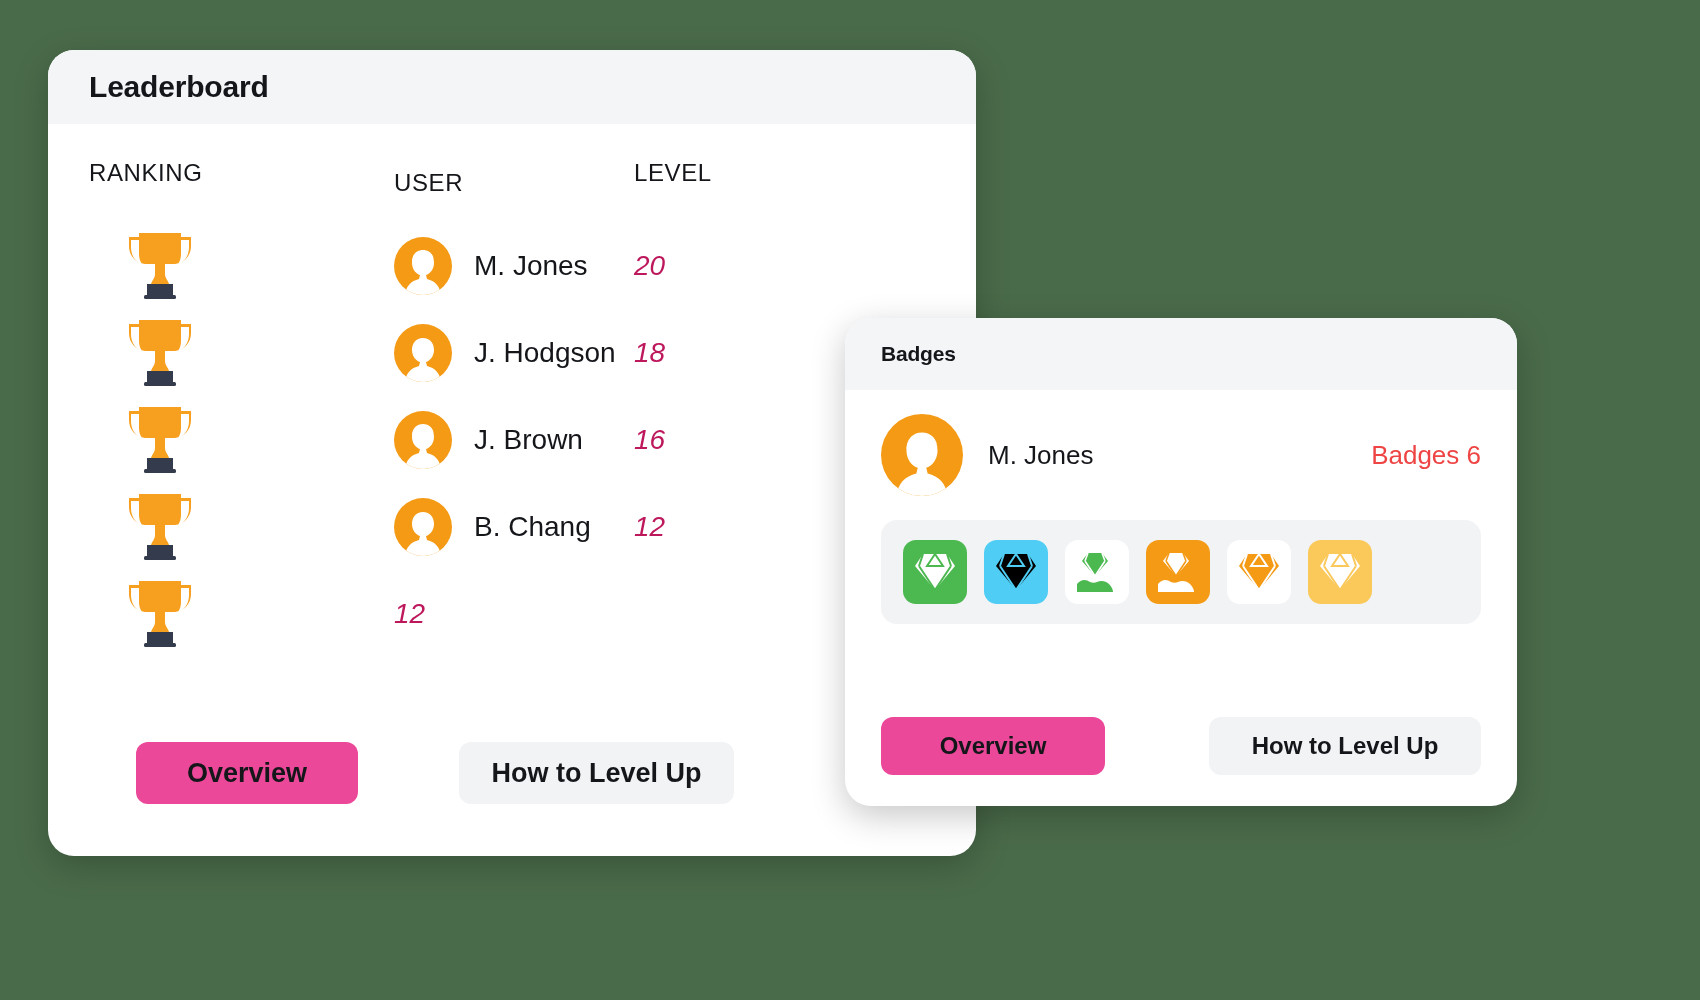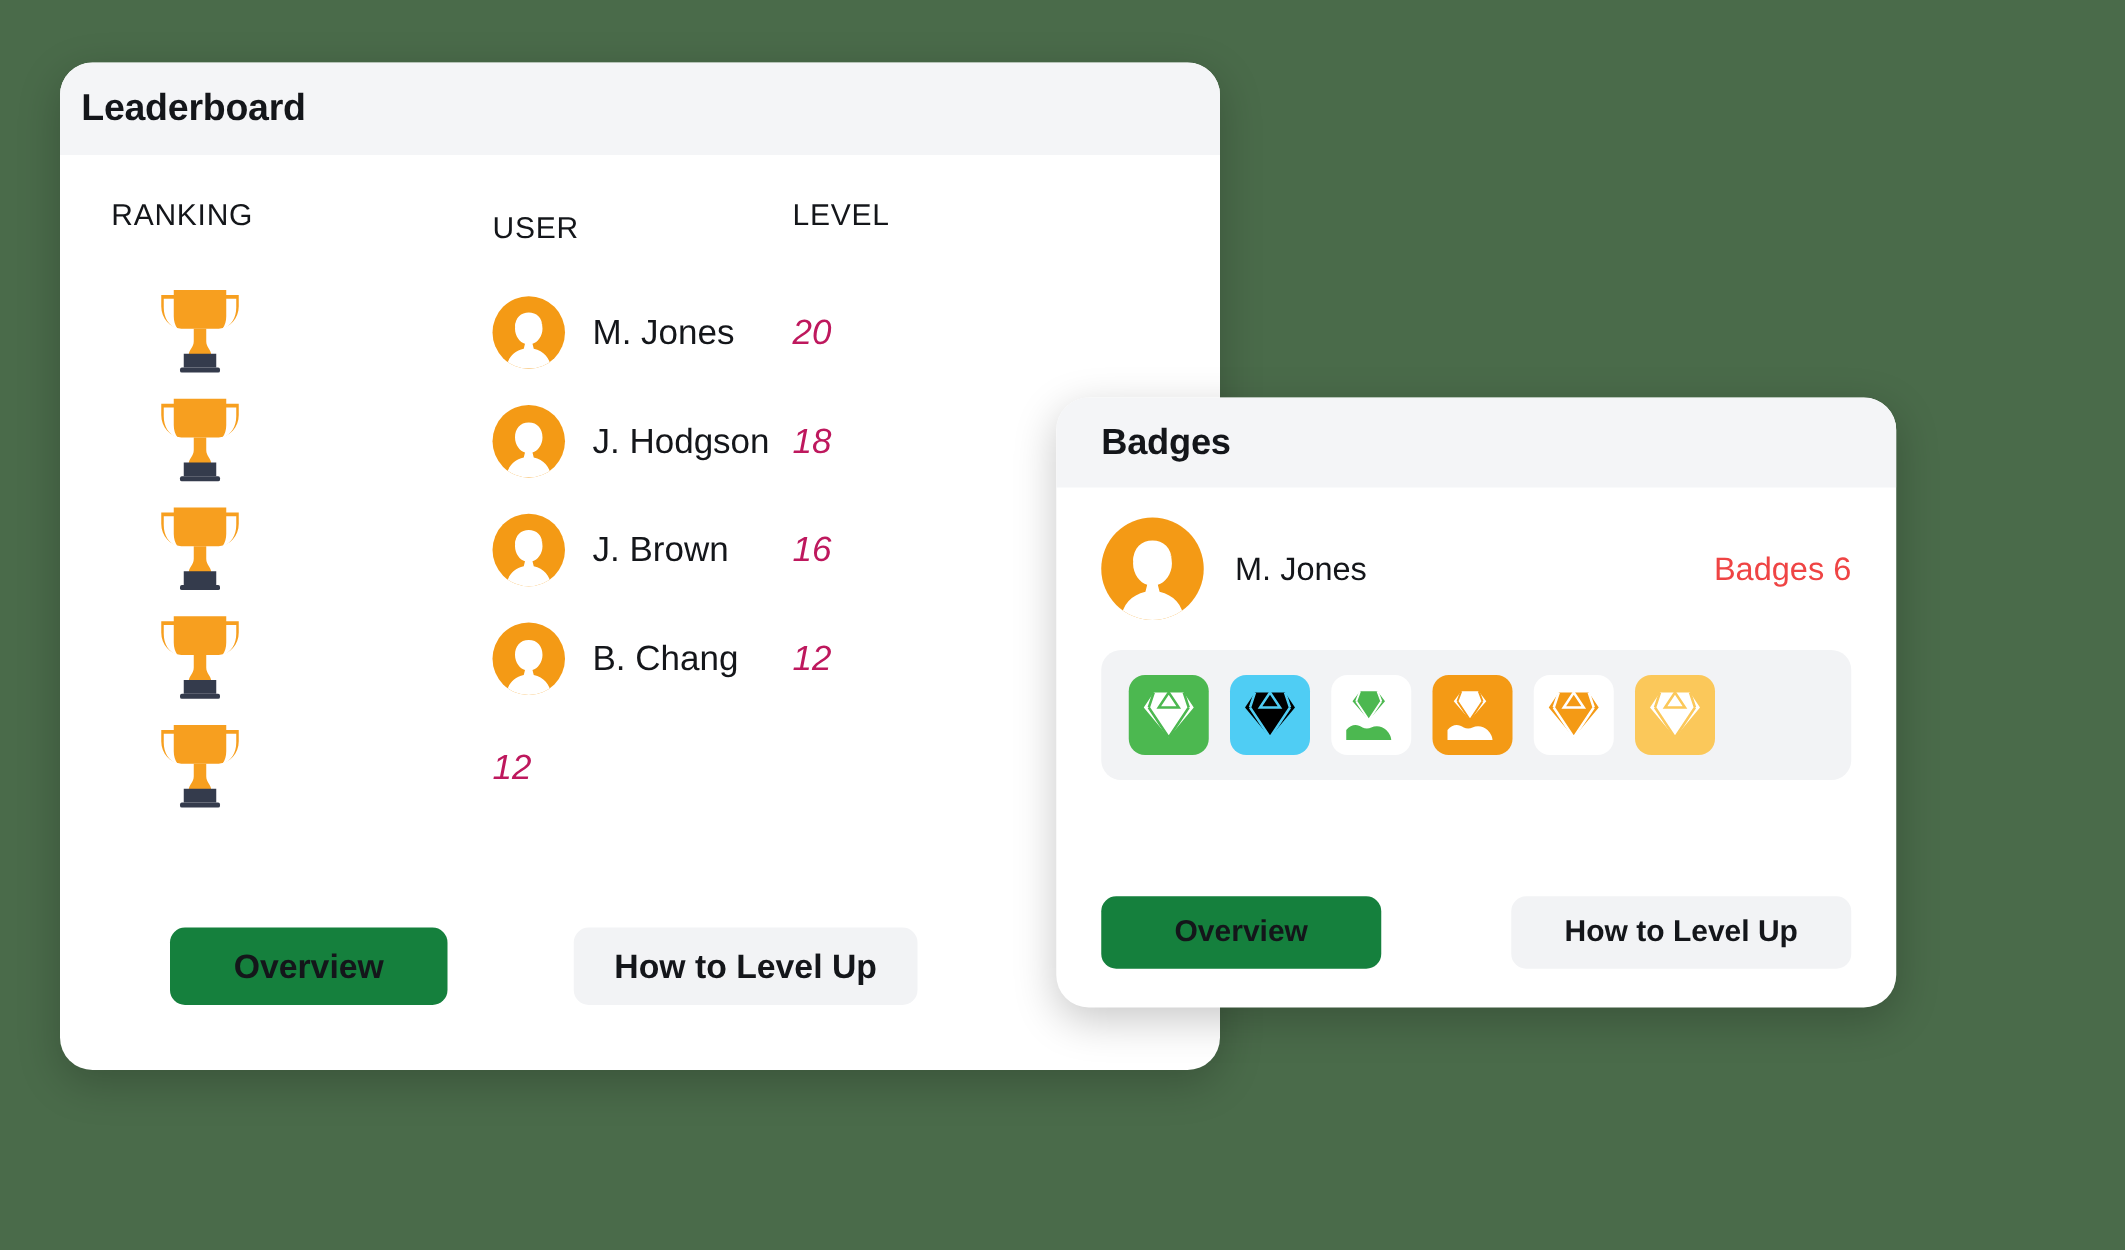--- a/index.html
+++ b/index.html
@@ -28,21 +28,21 @@
     font-weight: bold;
     color: #14161a;
     letter-spacing: -0.2px;
   }
 
   
   #leaderboard-card {
     left: 48px; top: 50px;
     width: 928px; height: 806px;
   }
-  #leaderboard-card .card-header { height: 74px; padding-left: 17px; }
+  #leaderboard-card .card-header { height: 74px; padding-left: 41px; }
   #leaderboard-card .card-title { font-size: 30px; }
 
   .lb-body { padding: 0 41px; position: relative; height: 732px; }
 
   .lb-colheads {
     display: flex; align-items: center;
     height: 98px;
   }
   .col-rank  { width: 305px; }
   .col-user  { width: 240px; margin-top: 19px; }
@@ -81,39 +81,39 @@
   .btn {
     border: none;
     border-radius: 12px;
     font-family: "Liberation Sans", sans-serif;
     font-weight: bold;
     color: #14161a;
     cursor: pointer;
     white-space: nowrap;
     display: flex; align-items: center; justify-content: center;
   }
-  .btn-primary { background: #15803d; }
+  .btn-primary { background: #ec4899; }
   .btn-ghost   { background: #f2f3f5; }
 
   #lb-buttons {
     position: absolute;
     left: 88px; right: 41px; bottom: 52px;
     display: flex; align-items: center; gap: 0;
   }
   #lb-buttons .btn { height: 62px; font-size: 27px; }
   #btn-lb-overview { width: 222px; }
   #btn-lb-levelup  { width: 275px; margin-left: 101px; }
 
   
   #badges-card {
     left: 845px; top: 318px;
     width: 672px; height: 488px;
   }
   #badges-card .card-header { height: 72px; padding-left: 36px; }
-  #badges-card .card-title { font-size: 29px; }
+  #badges-card .card-title { font-size: 21px; }
 
   .bg-body { padding: 0 36px; position: relative; height: 416px; }
 
   .bg-userrow {
     display: flex; align-items: center;
     height: 130px;
   }
   .bg-username {
     font-size: 26px; color: #14161a; margin-left: 25px;
   }

